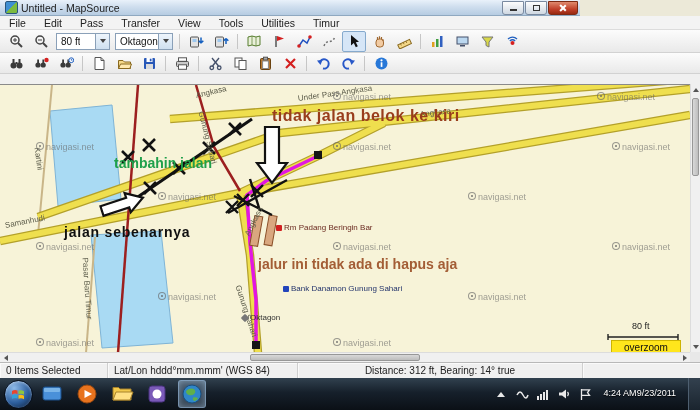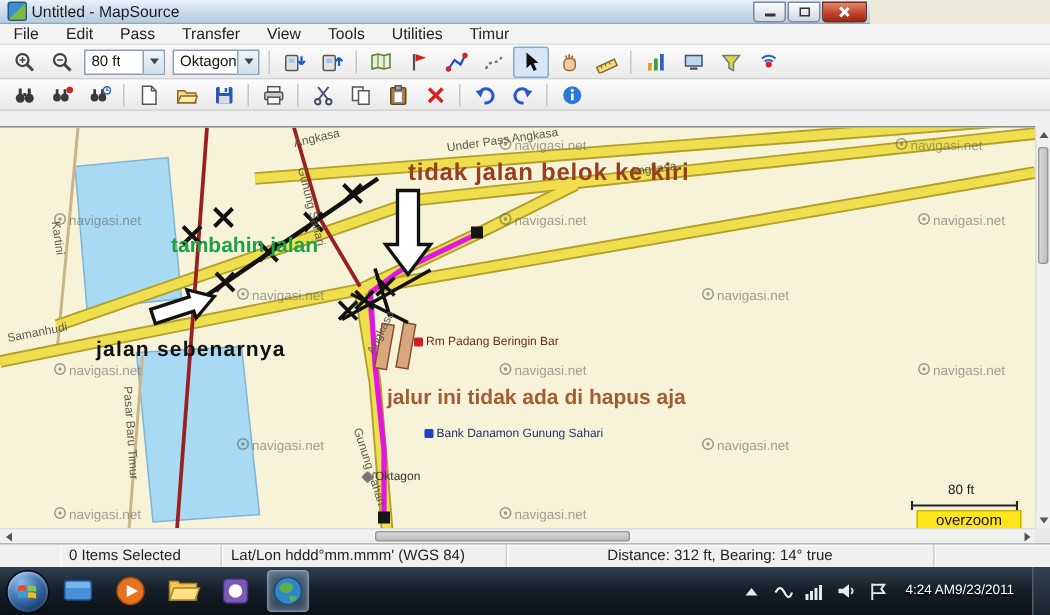--- a/index.html
+++ b/index.html
@@ -67,21 +67,21 @@
   .sb-btn{position:absolute;width:10px;height:10px;display:flex;align-items:center;justify-content:center;background:#f0f0f0;}
   .tri-up{width:0;height:0;border:3px solid transparent;border-bottom:4px solid #555;margin-top:-2px;}
   .tri-down{width:0;height:0;border:3px solid transparent;border-top:4px solid #555;margin-bottom:-2px;}
   .tri-left{width:0;height:0;border:3px solid transparent;border-right:4px solid #555;margin-left:-2px;}
   .tri-right{width:0;height:0;border:3px solid transparent;border-left:4px solid #555;margin-right:-2px;}
   .vthumb{position:absolute;left:1px;top:14px;width:7px;height:78px;background:linear-gradient(90deg,#d8d8d8,#bdbdbd);border:1px solid #979797;border-radius:2px;box-sizing:border-box;}
   .hthumb{position:absolute;top:1px;left:250px;height:7px;width:170px;background:linear-gradient(#d8d8d8,#bdbdbd);border:1px solid #979797;border-radius:2px;box-sizing:border-box;}
 
   
   .statusbar{position:absolute;left:0;top:362px;width:700px;height:16px;background:#f0f0f0;
-    border-top:1px solid #b8b8b8;display:flex;font-size:10px;color:#222;box-sizing:border-box;padding-left:40px;}
+    border-top:1px solid #b8b8b8;display:flex;font-size:10px;color:#222;box-sizing:border-box;}
   .seg{height:100%;display:flex;align-items:center;padding:0 6px;border-right:1px solid #cfcfcf;
     box-shadow:inset 1px 1px 0 #fafafa;white-space:nowrap;box-sizing:border-box;}
 
   
   .taskbar{position:absolute;left:0;top:378px;width:700px;height:32px;
     background:linear-gradient(#31414f,#16202b 45%,#0b1016);display:flex;align-items:center;box-sizing:border-box;}
   .start-orb{width:27px;height:27px;margin:2px 5px 2px 4px;border-radius:50%;position:relative;flex:none;
     background:radial-gradient(circle at 9px 7px,#8db9e8,#2d5f9e 55%,#0f2340 92%);
     border:1px solid #060d18;box-shadow:inset 0 1px 3px rgba(255,255,255,.55);}
   .start-orb svg{position:absolute;left:6px;top:6px;}

